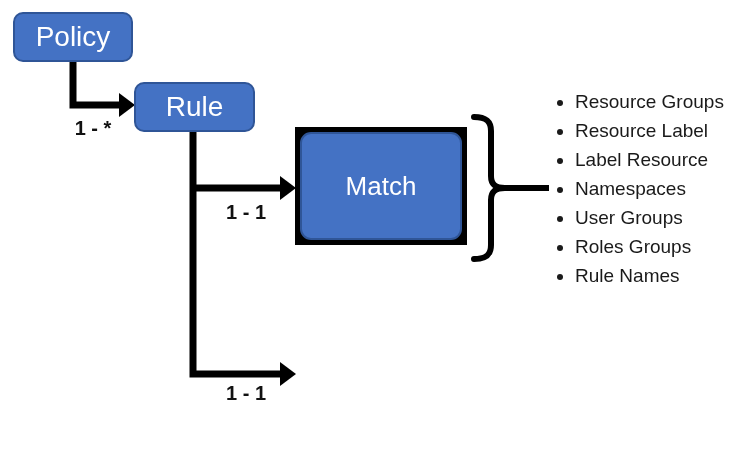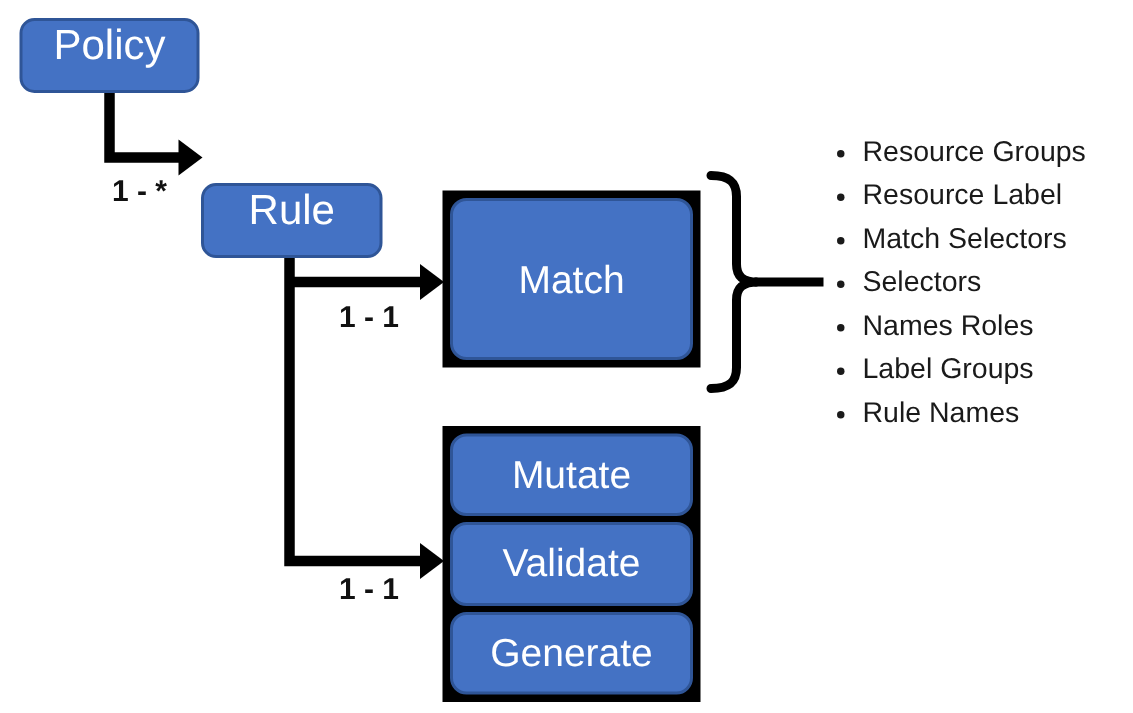--- a/index.html
+++ b/index.html
@@ -25,27 +25,27 @@
     z-index: 0;
   }
   .node {
     position: absolute;
     z-index: 1;
     background: var(--node-fill);
     border: 2px solid var(--node-border);
     border-radius: 10px;
     color: var(--node-text);
     display: flex;
-    align-items: flex-start;
+    align-items: center;
     justify-content: center;
     font-size: 28px;
     box-sizing: border-box;
   }
   #node-policy { left: 13px; top: 12px; width: 120px; height: 50px; }
-  #node-rule   { left: 134px; top: 82px; width: 121px; height: 50px; margin-top: 40px; }
+  #node-rule   { left: 134px; top: 82px; width: 121px; height: 50px; }
   .group {
     position: absolute;
     z-index: 1;
     background: var(--connector);
     display: flex;
     flex-direction: column;
     padding: 5px;
     gap: 4px;
     box-sizing: border-box;
   }
@@ -116,35 +116,24 @@
   <div class="edge-label" id="label-policy-rule">1 - *</div>
   <div class="edge-label" id="label-rule-filters">1 - 1</div>
   <div class="edge-label" id="label-rule-actions">1 - 1</div>
 
   <div class="group" id="group-filters">
     <div class="gnode">
       <span>Match</span>
     </div>
   </div>
 
-  <div class="group" id="group-actions">
-    <div class="gnode">
-      <span>Mutate</span>
-    </div>
-    <div class="gnode">
-      <span>Validate</span>
-    </div>
-    <div class="gnode">
-      <span>Generate</span>
-    </div>
-  </div>
 
   <ul class="bullets">
     <li>Resource Groups</li>
     <li>Resource Label</li>
-    <li>Match Selectors</li>
-    <li>Selectors</li>
-    <li>Names Roles</li>
-    <li>Label Groups</li>
+    <li>Label Resource</li>
+    <li>Namespaces</li>
+    <li>User Groups</li>
+    <li>Roles Groups</li>
     <li>Rule Names</li>
   </ul>
 
 </div>
 
 </body></html>

